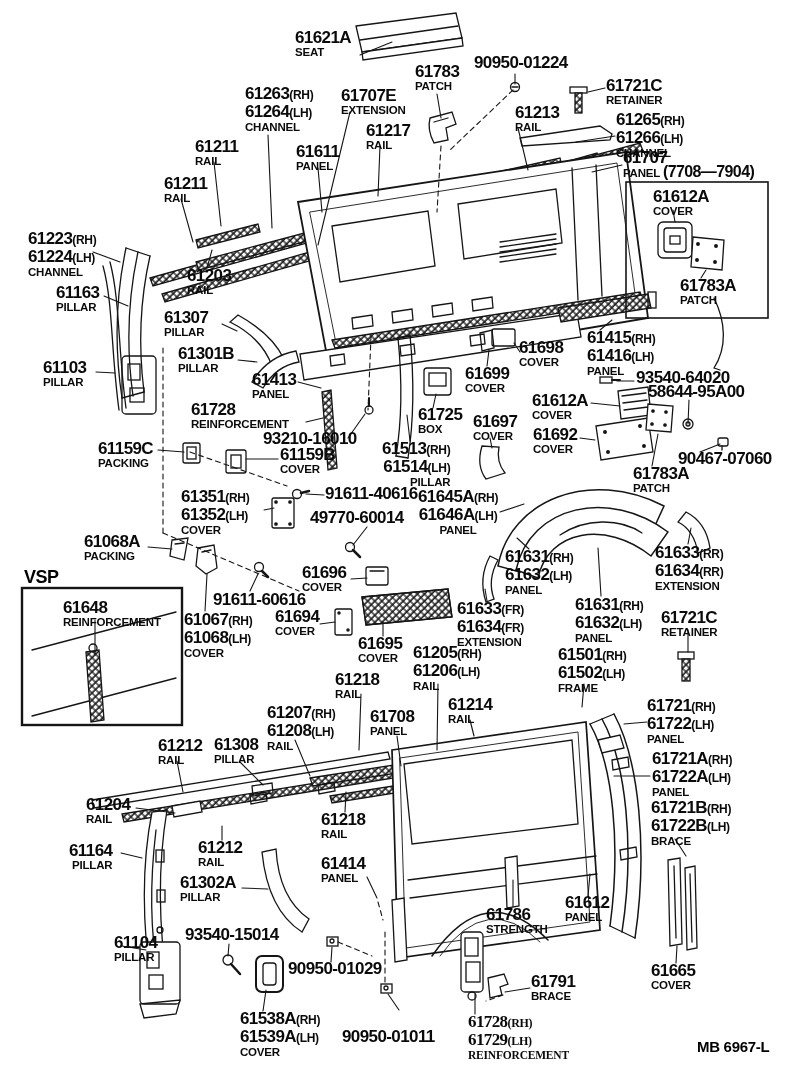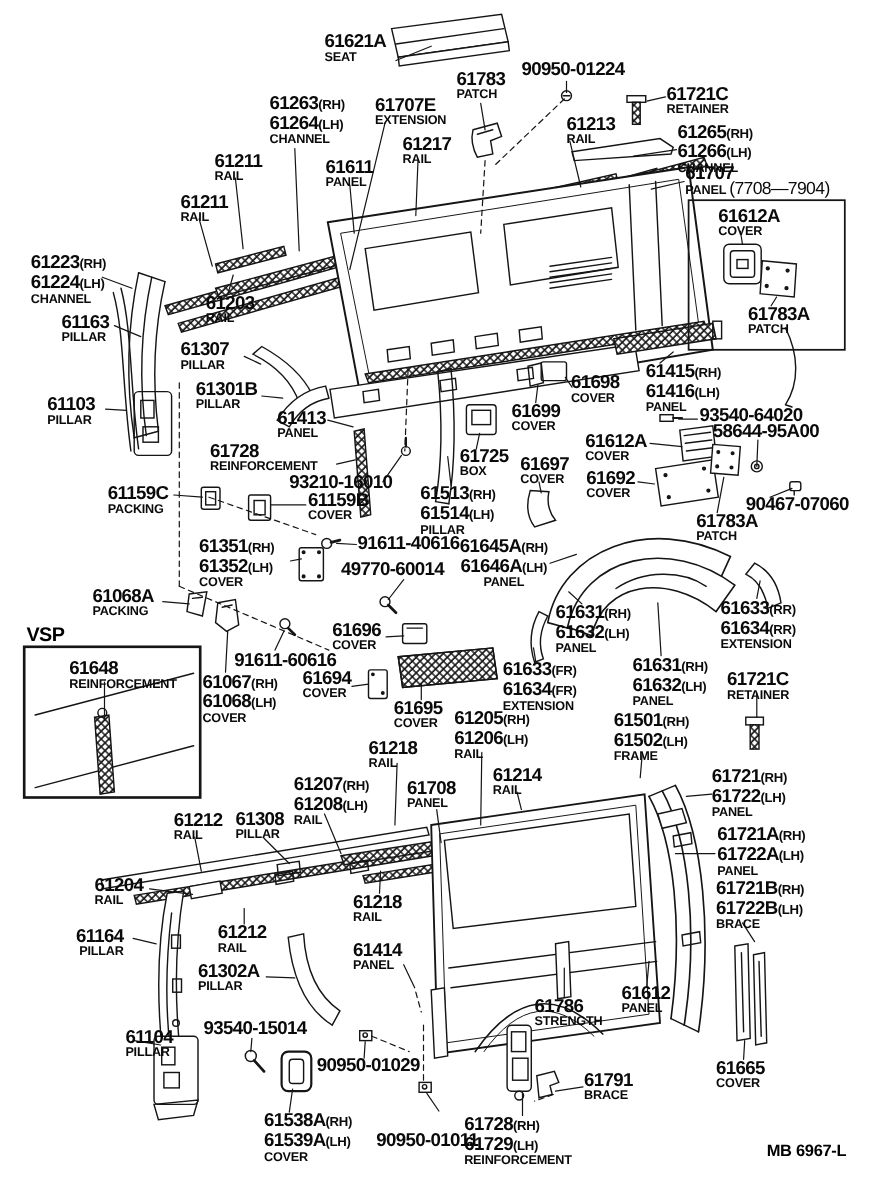--- a/index.html
+++ b/index.html
@@ -3,21 +3,21 @@
 <meta charset="utf-8">
 <style>
   html,body{margin:0;padding:0;background:#fff;}
   .canvas{position:relative;width:792px;height:1090px;background:#fff;overflow:hidden;
           font-family:"Liberation Sans",sans-serif;color:#000;}
   svg{position:absolute;left:0;top:0;}
   .lbl{position:absolute;white-space:nowrap;line-height:1;z-index:5;}
   .lbl .num{font-weight:bold;font-size:17px;line-height:15.5px;letter-spacing:-0.6px;color:#0a0a0a;}
   .lbl .sfx{font-size:12px;font-weight:bold;letter-spacing:-0.3px;}
   .lbl .desc{font-weight:bold;font-size:11.5px;line-height:12px;letter-spacing:-0.2px;color:#0a0a0a;}
-  .lbl .note{font-size:16px;font-weight:normal;letter-spacing:-0.6px;text-align:right;}
+  .lbl .note{font-size:16px;font-weight:bold;letter-spacing:-0.6px;text-align:right;}
   .vsp-title{position:absolute;left:24px;top:567px;font-weight:bold;font-size:18px;letter-spacing:-0.5px;z-index:5;}
   .footer-code{position:absolute;left:697px;top:1038px;font-weight:bold;font-size:15px;letter-spacing:-0.3px;z-index:5;}
 </style>
 </head>
 <body>
 
 <div class="canvas">
 
   <svg width="792" height="1090" viewBox="0 0 792 1090" stroke="#151515" fill="none" stroke-width="1.3" stroke-linecap="round">
     <defs>
@@ -505,21 +505,21 @@
         <div class="num">90467-07060</div>
       </div>
       <div class="lbl" style="left: 633px; top: 466px;">
         <div class="num">61783A</div>
         <div class="desc">PATCH</div>
       </div>
       <div class="lbl" style="left: 418px; top: 407px;">
         <div class="num">61725</div>
         <div class="desc">BOX</div>
       </div>
-      <div class="lbl" style="left: 382px; top: 441px;">
+      <div class="lbl" style="left: 382px; top: 441px; text-align: right;">
         <div class="num">61513<span class="sfx">(RH)</span></div>
         <div class="num">61514<span class="sfx">(LH)</span></div>
         <div class="desc">PILLAR</div>
       </div>
       <div class="lbl" style="left: 418px; top: 489px; text-align: center;">
         <div class="num">61645A<span class="sfx">(RH)</span></div>
         <div class="num">61646A<span class="sfx">(LH)</span></div>
         <div class="desc">PANEL</div>
       </div>
       <div class="lbl" style="left: 505px; top: 549px;">
@@ -647,21 +647,21 @@
         <div class="desc">PANEL</div>
       </div>
       <div class="lbl" style="left: 531px; top: 974px;">
         <div class="num">61791</div>
         <div class="desc">BRACE</div>
       </div>
       <div class="lbl" style="left: 651px; top: 963px;">
         <div class="num">61665</div>
         <div class="desc">COVER</div>
       </div>
-      <div class="lbl" style="left: 422px; top: 1014px;">
+      <div class="lbl" style="left: 468px; top: 1014px; font-family: Liberation Serif, serif;">
         <div class="num">61728<span class="sfx">(RH)</span></div>
         <div class="num">61729<span class="sfx">(LH)</span></div>
         <div class="desc">REINFORCEMENT</div>
       </div>
     </div>
 
   <div class="footer-code">MB 6967-L</div>
 </div>
 
 </body></html>

